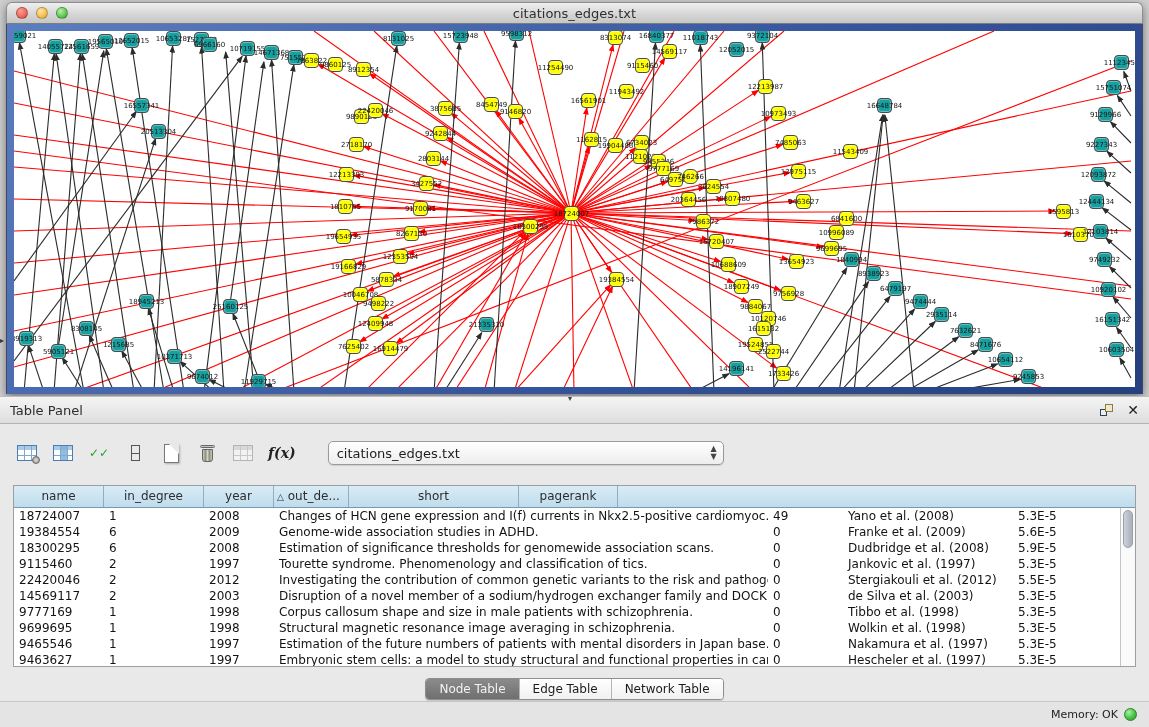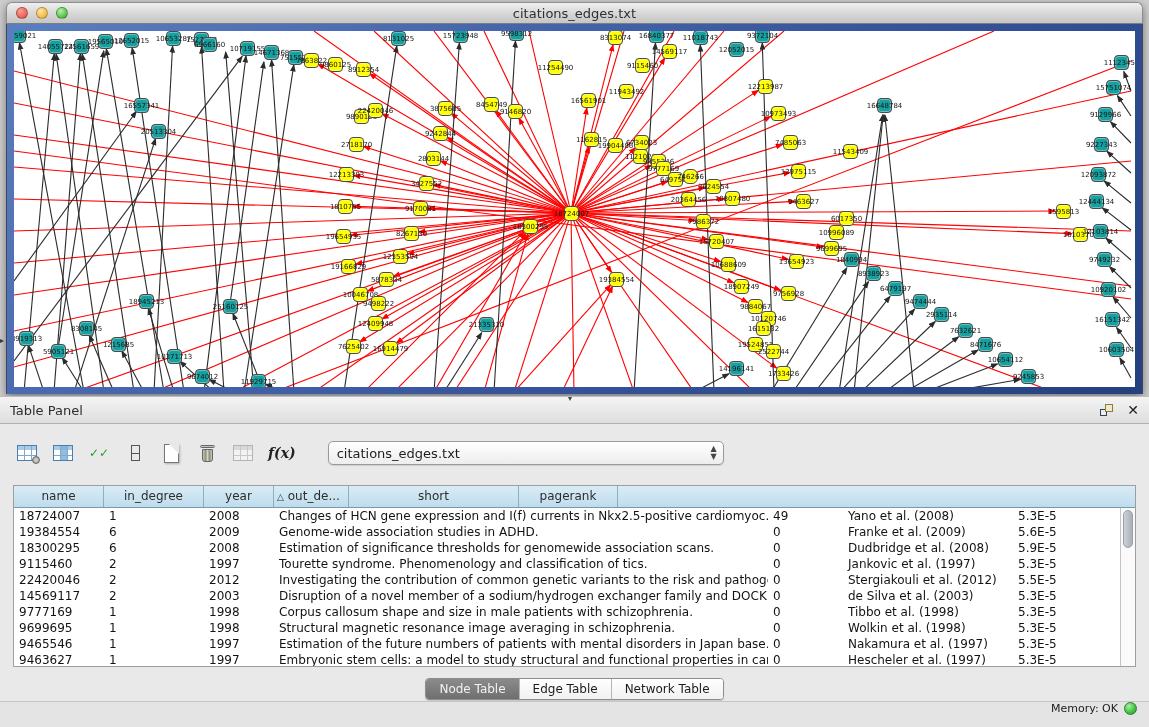--- a/index.html
+++ b/index.html
@@ -95,21 +95,21 @@
      background:linear-gradient(90deg,#cdd2d9,#a9b0ba); border:1px solid #98a0aa; }
 
   .tp-tabs { position:absolute; left:0; right:0; top:282px; display:flex; justify-content:center; }
   .seg-group { display:inline-flex; border:1px solid #8e8e8e; border-radius:4px; overflow:hidden;
      background:#fff; box-shadow:0 1px 1px rgba(0,0,0,.15); }
   .seg { font-size:12px; padding:3px 13px; color:#1c1c1c; border-left:1px solid #b5b5b5; background:linear-gradient(#ffffff,#f1f1f1); }
   .seg:first-child { border-left:none; }
   .seg.sel { background:linear-gradient(#8b8b8b,#6f6f6f); color:#f2f2f2; }
 
   .tp-status { position:absolute; left:0; right:0; bottom:0; height:26px; border-top:1px solid #c6c6c6;
-     background:#e4e4e4; display:flex; align-items:flex-start; justify-content:flex-end; padding-right:12px; gap:6px; }
+     background:#e4e4e4; display:flex; align-items:center; justify-content:flex-end; padding-right:12px; gap:6px; }
   .mem-label { font-size:11px; color:#222; }
   .mem-dot { width:13px; height:13px; border-radius:50%; border:1px solid #2e7d2e;
      background:radial-gradient(circle at 35% 30%,#a8f0a0,#3fbf3f 60%,#2e9e2e); }
 </style>
 </head>
 <body>
 
 <div class="net-window">
   <div class="titlebar">
     <div class="traffic">
@@ -521,21 +521,21 @@
           <div class="gnode y" style="left: 777px; top: 133px;">
             <span class="nlabel">12975115</span>
           </div>
           <div class="gnode y" style="left: 782px; top: 163px;">
             <span class="nlabel">9463627</span>
           </div>
           <div class="gnode y" style="left: 829px; top: 113px;">
             <span class="nlabel">11543409</span>
           </div>
           <div class="gnode y" style="left: 825px; top: 180px;">
-            <span class="nlabel">6017350</span>
+            <span class="nlabel">6841600</span>
           </div>
           <div class="gnode y" style="left: 815px; top: 194px;">
             <span class="nlabel">10996089</span>
           </div>
           <div class="gnode y" style="left: 1042px; top: 173px;">
             <span class="nlabel">1595813</span>
           </div>
           <div class="gnode y" style="left: 1059px; top: 196px;">
             <span class="nlabel">16103704</span>
           </div>

